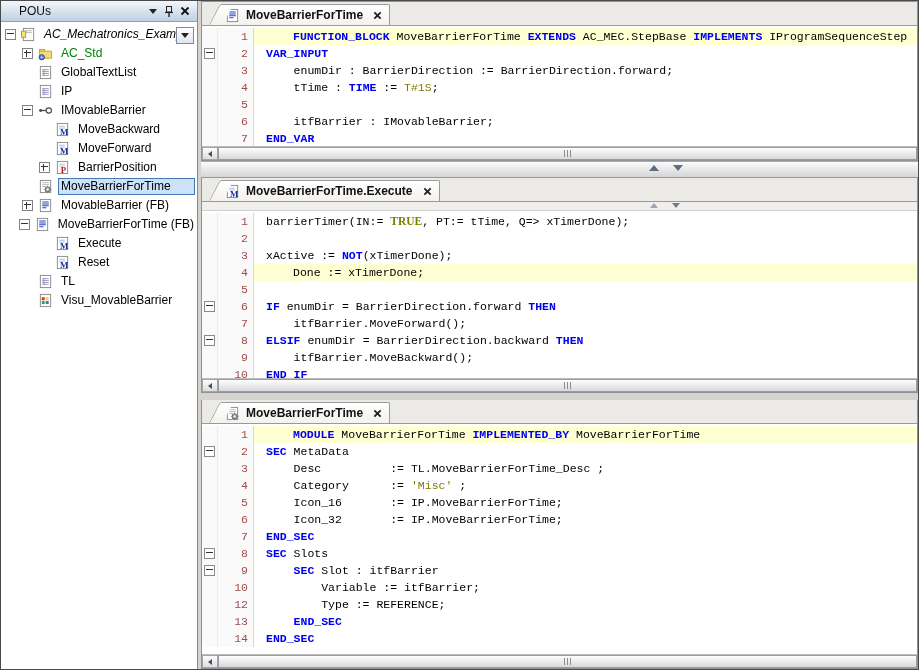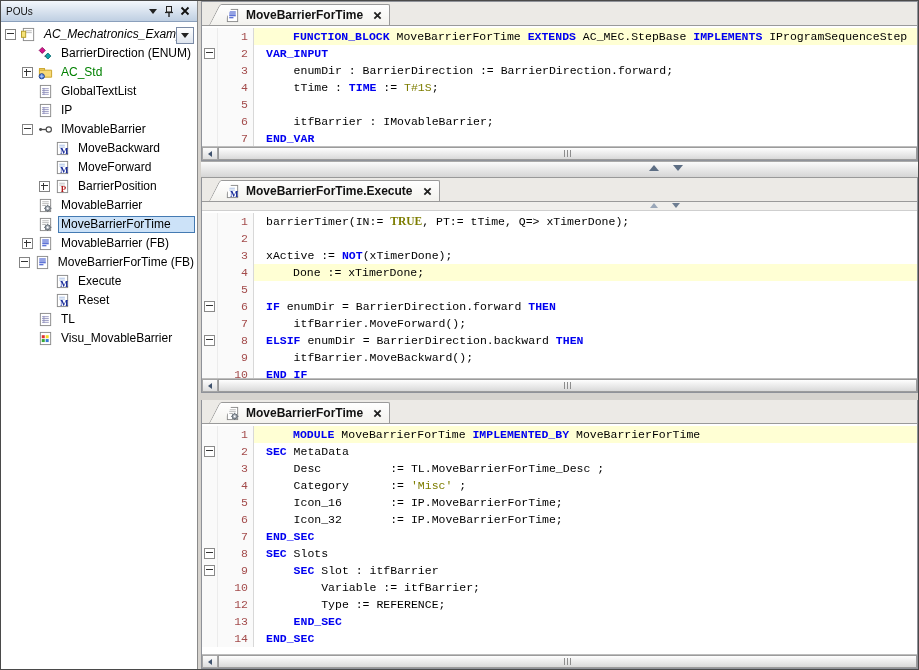--- a/index.html
+++ b/index.html
@@ -1,22 +1,22 @@
 <!DOCTYPE html>
 <html><head>
 <meta charset="utf-8">
 <style>
   html,body{margin:0;padding:0;background:#d6d3ce;}
   body{width:919px;height:670px;overflow:hidden;font-family:"Liberation Sans",sans-serif;}
   .app{display:flex;width:917px;height:668px;border:1px solid #4a4a4a;background:#d6d3ce;}
 
   
   .sidebar{width:196px;min-width:196px;background:#fff;border-right:1px solid #898989;display:flex;flex-direction:column;}
-  .phdr{height:20px;display:flex;align-items:center;padding:0 4px 0 5px;
-        background:linear-gradient(#f3f7fc,#bfcfe2);border-bottom:1px solid #8ba0bc;font-size:10px;color:#111;}
+  .phdr{height:20px;display:flex;align-items:center;padding:0 4px 0 18px;
+        background:linear-gradient(#f3f7fc,#bfcfe2);border-bottom:1px solid #8ba0bc;font-size:12px;color:#111;}
   .phdr .ttl{flex:1;}
   .hic{width:16px;height:15px;display:flex;align-items:center;justify-content:center;cursor:default;}
   .tri-d{width:0;height:0;border-left:4px solid transparent;border-right:4px solid transparent;border-top:5px solid #222;}
   .tree{flex:1;overflow:hidden;padding-top:3px;position:relative;font-size:12px;color:#000;}
   .trow{height:19px;display:flex;align-items:center;position:relative;}
   .tsp{display:inline-block;height:1px;}
   .texp{width:9px;height:9px;min-width:9px;border:1px solid #848484;background:#fff;position:relative;margin-right:5px;}
   .texp::before{content:"";position:absolute;left:1px;right:1px;top:3px;height:1px;background:#333;}
   .texp.plus::after{content:"";position:absolute;top:1px;bottom:1px;left:3px;width:1px;background:#333;}
   .texp-gap{width:16px;min-width:16px;}
@@ -110,32 +110,20 @@
               <rect x="0.5" y="4.5" width="4.5" height="6.5" fill="#f5e27a" stroke="#b39b26"></rect>
             </svg>
           </span>
           <span class="tlab">AC_Mechatronics_Example</span>
           <span class="combo">
             <i class="tri-d" style="border-top-color:#222"></i>
           </span>
         </div>
         <div class="trow">
           <span class="tsp" style="width: 21px;"></span>
-          <span class="texp-gap"></span>
-          <span class="ticn">
-            <svg width="15" height="15" viewBox="0 0 16 16">
-              <path d="M4.5 1.5l3.2 3.2-3.2 3.2-3.2-3.2z" fill="#d4148c" stroke="#8c0a5c"></path>
-              <path d="M10.5 7.5l3.2 3.2-3.2 3.2-3.2-3.2z" fill="#11a3a8" stroke="#0a6c70"></path>
-              <path d="M7 11h2" stroke="#555"></path>
-            </svg>
-          </span>
-          <span class="tlab">BarrierDirection (ENUM)</span>
-        </div>
-        <div class="trow">
-          <span class="tsp" style="width: 21px;"></span>
           <span class="texp plus"></span>
           <span class="ticn">
             <svg width="15" height="15" viewBox="0 0 16 16">
               <rect x="1.5" y="3.8" width="5.5" height="2.4" fill="#f7d978" stroke="#c9a227"></rect>
               <path d="M1.5 5.5h13v7.5h-13z" fill="#f7d978" stroke="#c9a227"></path>
               <circle cx="4" cy="12" r="2.8" fill="#4a79d6" stroke="#1d3f8f"></circle>
               <path d="M1.8 12h4.4M4 9.8v4.4" stroke="#cfe0ff" stroke-width="0.7"></path>
             </svg>
           </span>
           <span class="tlab" style="color: rgb(0, 128, 0);">AC_Std</span>
@@ -204,34 +192,20 @@
           <span class="tsp" style="width: 38px;"></span>
           <span class="texp plus"></span>
           <span class="ticn">
             <svg width="15" height="15" viewBox="0 0 16 16">
               <rect x="2.5" y="1.5" width="11" height="13" fill="#fff" stroke="#8a8a8a"></rect>
               <path d="M4.5 4.5h6M4.5 6.5h6" stroke="#b9b9b9" stroke-width="0.9"></path>
               <text x="6" y="13.6" font-size="9.5" font-weight="bold" fill="#b01a1a" font-family="Liberation Serif,serif">P</text>
             </svg>
           </span>
           <span class="tlab">BarrierPosition</span>
-        </div>
-        <div class="trow">
-          <span class="tsp" style="width: 21px;"></span>
-          <span class="texp-gap"></span>
-          <span class="ticn">
-            <svg width="15" height="15" viewBox="0 0 16 16">
-              <rect x="2.5" y="1.5" width="11" height="13" fill="#fff" stroke="#8a8a8a"></rect>
-              <path d="M4.5 4h7M4.5 6h7M4.5 8h4" stroke="#b9b9b9"></path>
-              <circle cx="10.3" cy="11" r="2.6" fill="#aeb4bd" stroke="#5f6770"></circle>
-              <circle cx="10.3" cy="11" r="0.9" fill="#fff"></circle>
-              <path d="M10.3 7.2v1.3M10.3 13.5v1.3M6.5 11h1.3M13.1 11h1.3M7.6 8.3l.9.9M12.1 12.8l.9.9M13 8.3l-.9.9M8.5 12.8l-.9.9" stroke="#5f6770"></path>
-            </svg>
-          </span>
-          <span class="tlab">MovableBarrier</span>
         </div>
         <div class="trow sel">
           <span class="tsp" style="width: 21px;"></span>
           <span class="texp-gap"></span>
           <span class="ticn">
             <svg width="15" height="15" viewBox="0 0 16 16">
               <rect x="2.5" y="1.5" width="11" height="13" fill="#fff" stroke="#8a8a8a"></rect>
               <path d="M4.5 4h7M4.5 6h7M4.5 8h4" stroke="#b9b9b9"></path>
               <circle cx="10.3" cy="11" r="2.6" fill="#aeb4bd" stroke="#5f6770"></circle>
               <circle cx="10.3" cy="11" r="0.9" fill="#fff"></circle>

